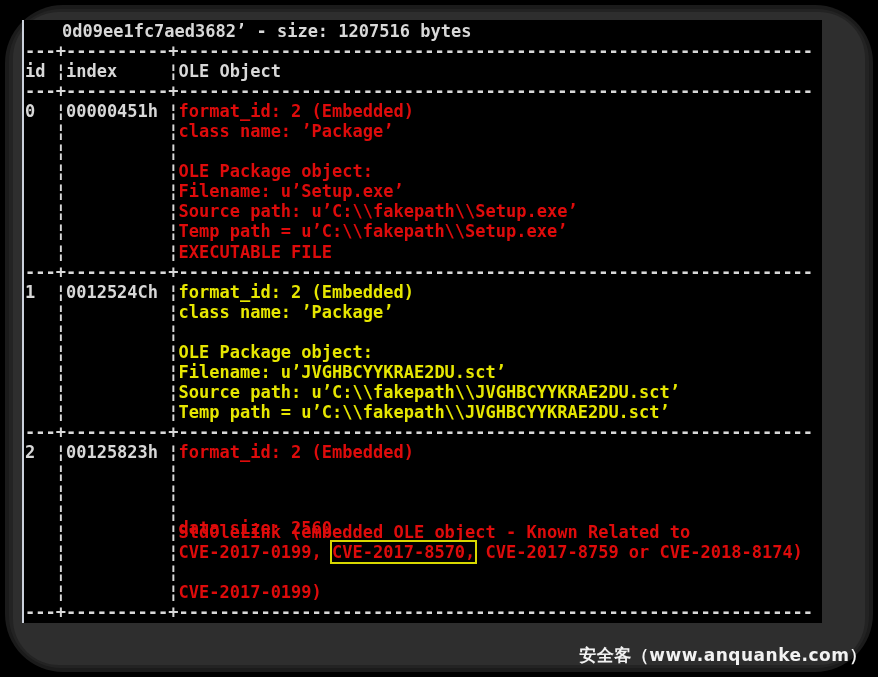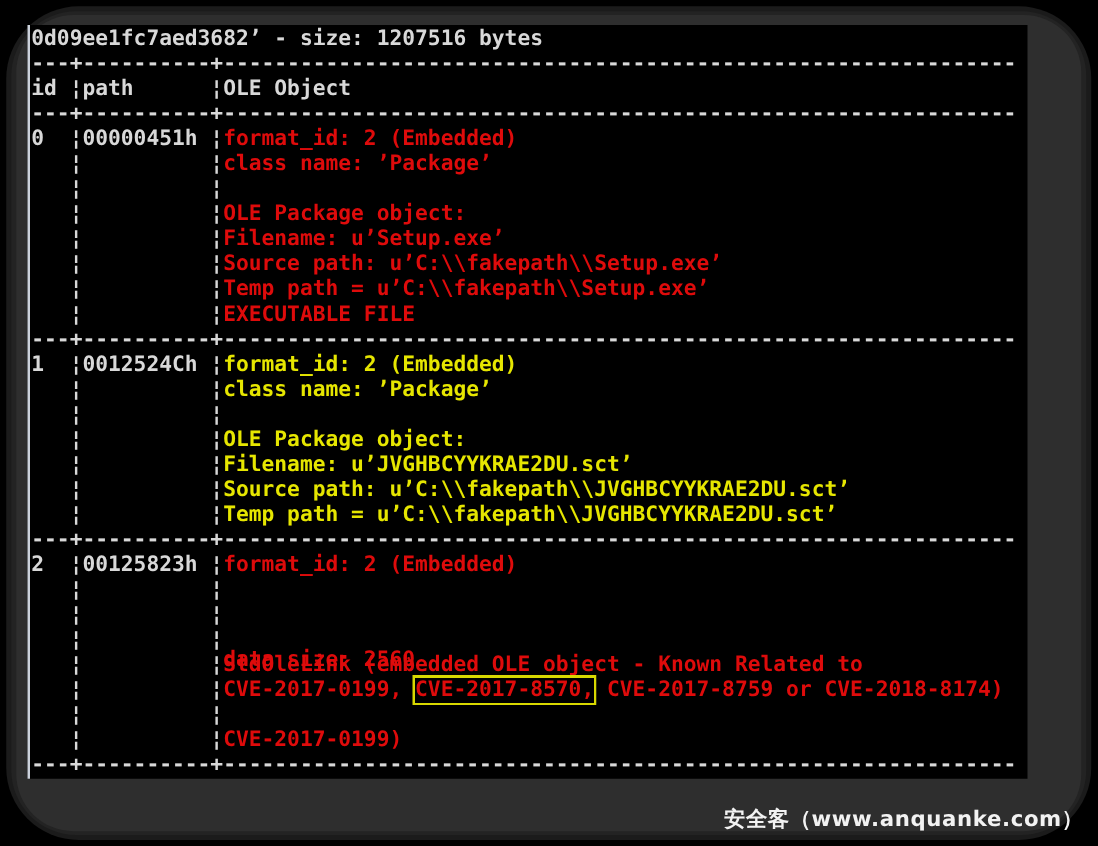--- a/index.html
+++ b/index.html
@@ -36,23 +36,23 @@
 </style>
 </head>
 <body>
 
 <div class="frame1"></div>
 <div class="frame2"></div>
 <div class="frame3"></div>
 
 <div class="terminal">
   <div>
-      <div class="line"><span class="full" style="color: rgb(216, 216, 216);">0d09ee1fc7aed3682’ - size: 1207516 bytes</span></div>
+      <div class="line"><span class="full" style="color: rgb(216, 216, 216); margin-left: 37px;">0d09ee1fc7aed3682’ - size: 1207516 bytes</span></div>
       <div class="line"><span class="full" style="color: rgb(216, 216, 216);">---+----------+--------------------------------------------------------------</span></div>
-      <div class="line"><span class="cid" style="color: rgb(216, 216, 216);">id</span><span class="cbar" style="color: rgb(216, 216, 216);">¦</span><span class="cidx" style="color: rgb(216, 216, 216);">path</span><span class="cbar" style="color: rgb(216, 216, 216);">¦</span><span class="ccontent" style="color: rgb(216, 216, 216);">OLE Object</span></div>
+      <div class="line"><span class="cid" style="color: rgb(216, 216, 216);">id</span><span class="cbar" style="color: rgb(216, 216, 216);">¦</span><span class="cidx" style="color: rgb(216, 216, 216);">index</span><span class="cbar" style="color: rgb(216, 216, 216);">¦</span><span class="ccontent" style="color: rgb(216, 216, 216);">OLE Object</span></div>
       <div class="line"><span class="full" style="color: rgb(216, 216, 216);">---+----------+--------------------------------------------------------------</span></div>
       <div class="line"><span class="cid" style="color: rgb(216, 216, 216);">0</span><span class="cbar" style="color: rgb(216, 216, 216);">¦</span><span class="cidx" style="color: rgb(216, 216, 216);">00000451h</span><span class="cbar" style="color: rgb(216, 216, 216);">¦</span><span class="ccontent" style="color: rgb(222, 11, 11);">format_id: 2 (Embedded)</span></div>
       <div class="line"><span class="cid" style="color: rgb(216, 216, 216);"></span><span class="cbar" style="color: rgb(216, 216, 216);">¦</span><span class="cidx" style="color: rgb(216, 216, 216);"></span><span class="cbar" style="color: rgb(216, 216, 216);">¦</span><span class="ccontent" style="color: rgb(222, 11, 11);">class name: ’Package’</span></div>
       <div class="line"><span class="cid" style="color: rgb(216, 216, 216);"></span><span class="cbar" style="color: rgb(216, 216, 216);">¦</span><span class="cidx" style="color: rgb(216, 216, 216);"></span><span class="cbar" style="color: rgb(216, 216, 216);">¦</span></div>
       <div class="line"><span class="cid" style="color: rgb(216, 216, 216);"></span><span class="cbar" style="color: rgb(216, 216, 216);">¦</span><span class="cidx" style="color: rgb(216, 216, 216);"></span><span class="cbar" style="color: rgb(216, 216, 216);">¦</span><span class="ccontent" style="color: rgb(222, 11, 11);">OLE Package object:</span></div>
       <div class="line"><span class="cid" style="color: rgb(216, 216, 216);"></span><span class="cbar" style="color: rgb(216, 216, 216);">¦</span><span class="cidx" style="color: rgb(216, 216, 216);"></span><span class="cbar" style="color: rgb(216, 216, 216);">¦</span><span class="ccontent" style="color: rgb(222, 11, 11);">Filename: u’Setup.exe’</span></div>
       <div class="line"><span class="cid" style="color: rgb(216, 216, 216);"></span><span class="cbar" style="color: rgb(216, 216, 216);">¦</span><span class="cidx" style="color: rgb(216, 216, 216);"></span><span class="cbar" style="color: rgb(216, 216, 216);">¦</span><span class="ccontent" style="color: rgb(222, 11, 11);">Source path: u’C:\\fakepath\\Setup.exe’</span></div>
       <div class="line"><span class="cid" style="color: rgb(216, 216, 216);"></span><span class="cbar" style="color: rgb(216, 216, 216);">¦</span><span class="cidx" style="color: rgb(216, 216, 216);"></span><span class="cbar" style="color: rgb(216, 216, 216);">¦</span><span class="ccontent" style="color: rgb(222, 11, 11);">Temp path = u’C:\\fakepath\\Setup.exe’</span></div>
       <div class="line"><span class="cid" style="color: rgb(216, 216, 216);"></span><span class="cbar" style="color: rgb(216, 216, 216);">¦</span><span class="cidx" style="color: rgb(216, 216, 216);"></span><span class="cbar" style="color: rgb(216, 216, 216);">¦</span><span class="ccontent" style="color: rgb(222, 11, 11);">EXECUTABLE FILE</span></div>
       <div class="line"><span class="full" style="color: rgb(216, 216, 216);">---+----------+--------------------------------------------------------------</span></div>

